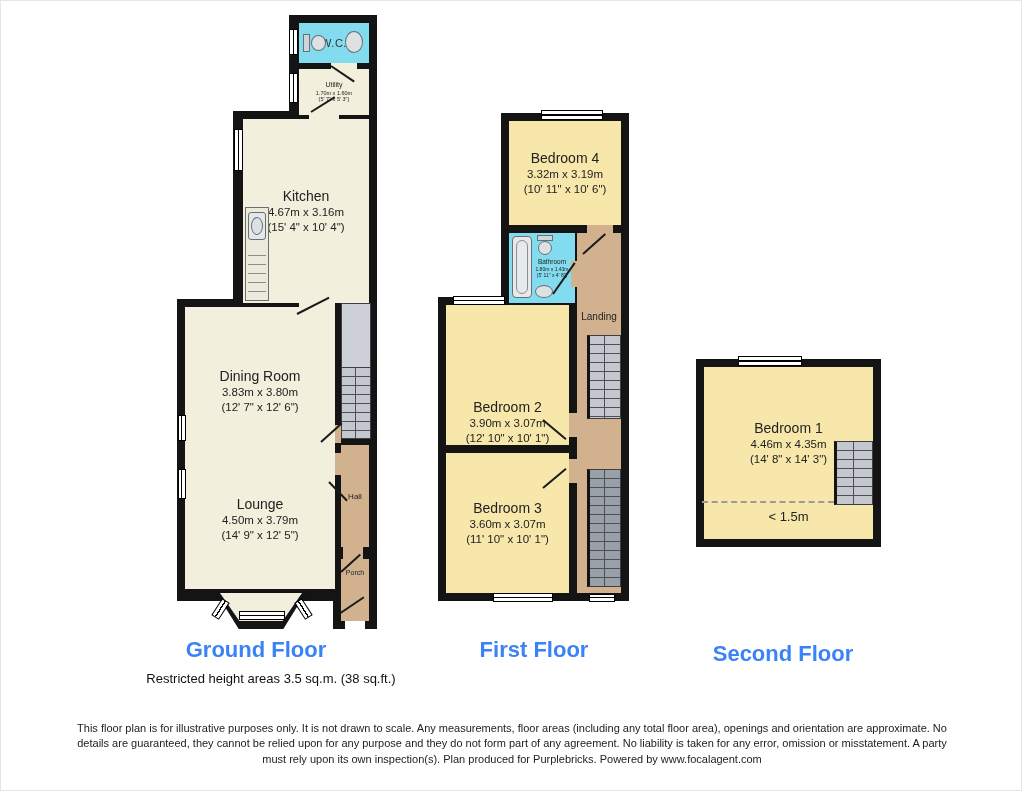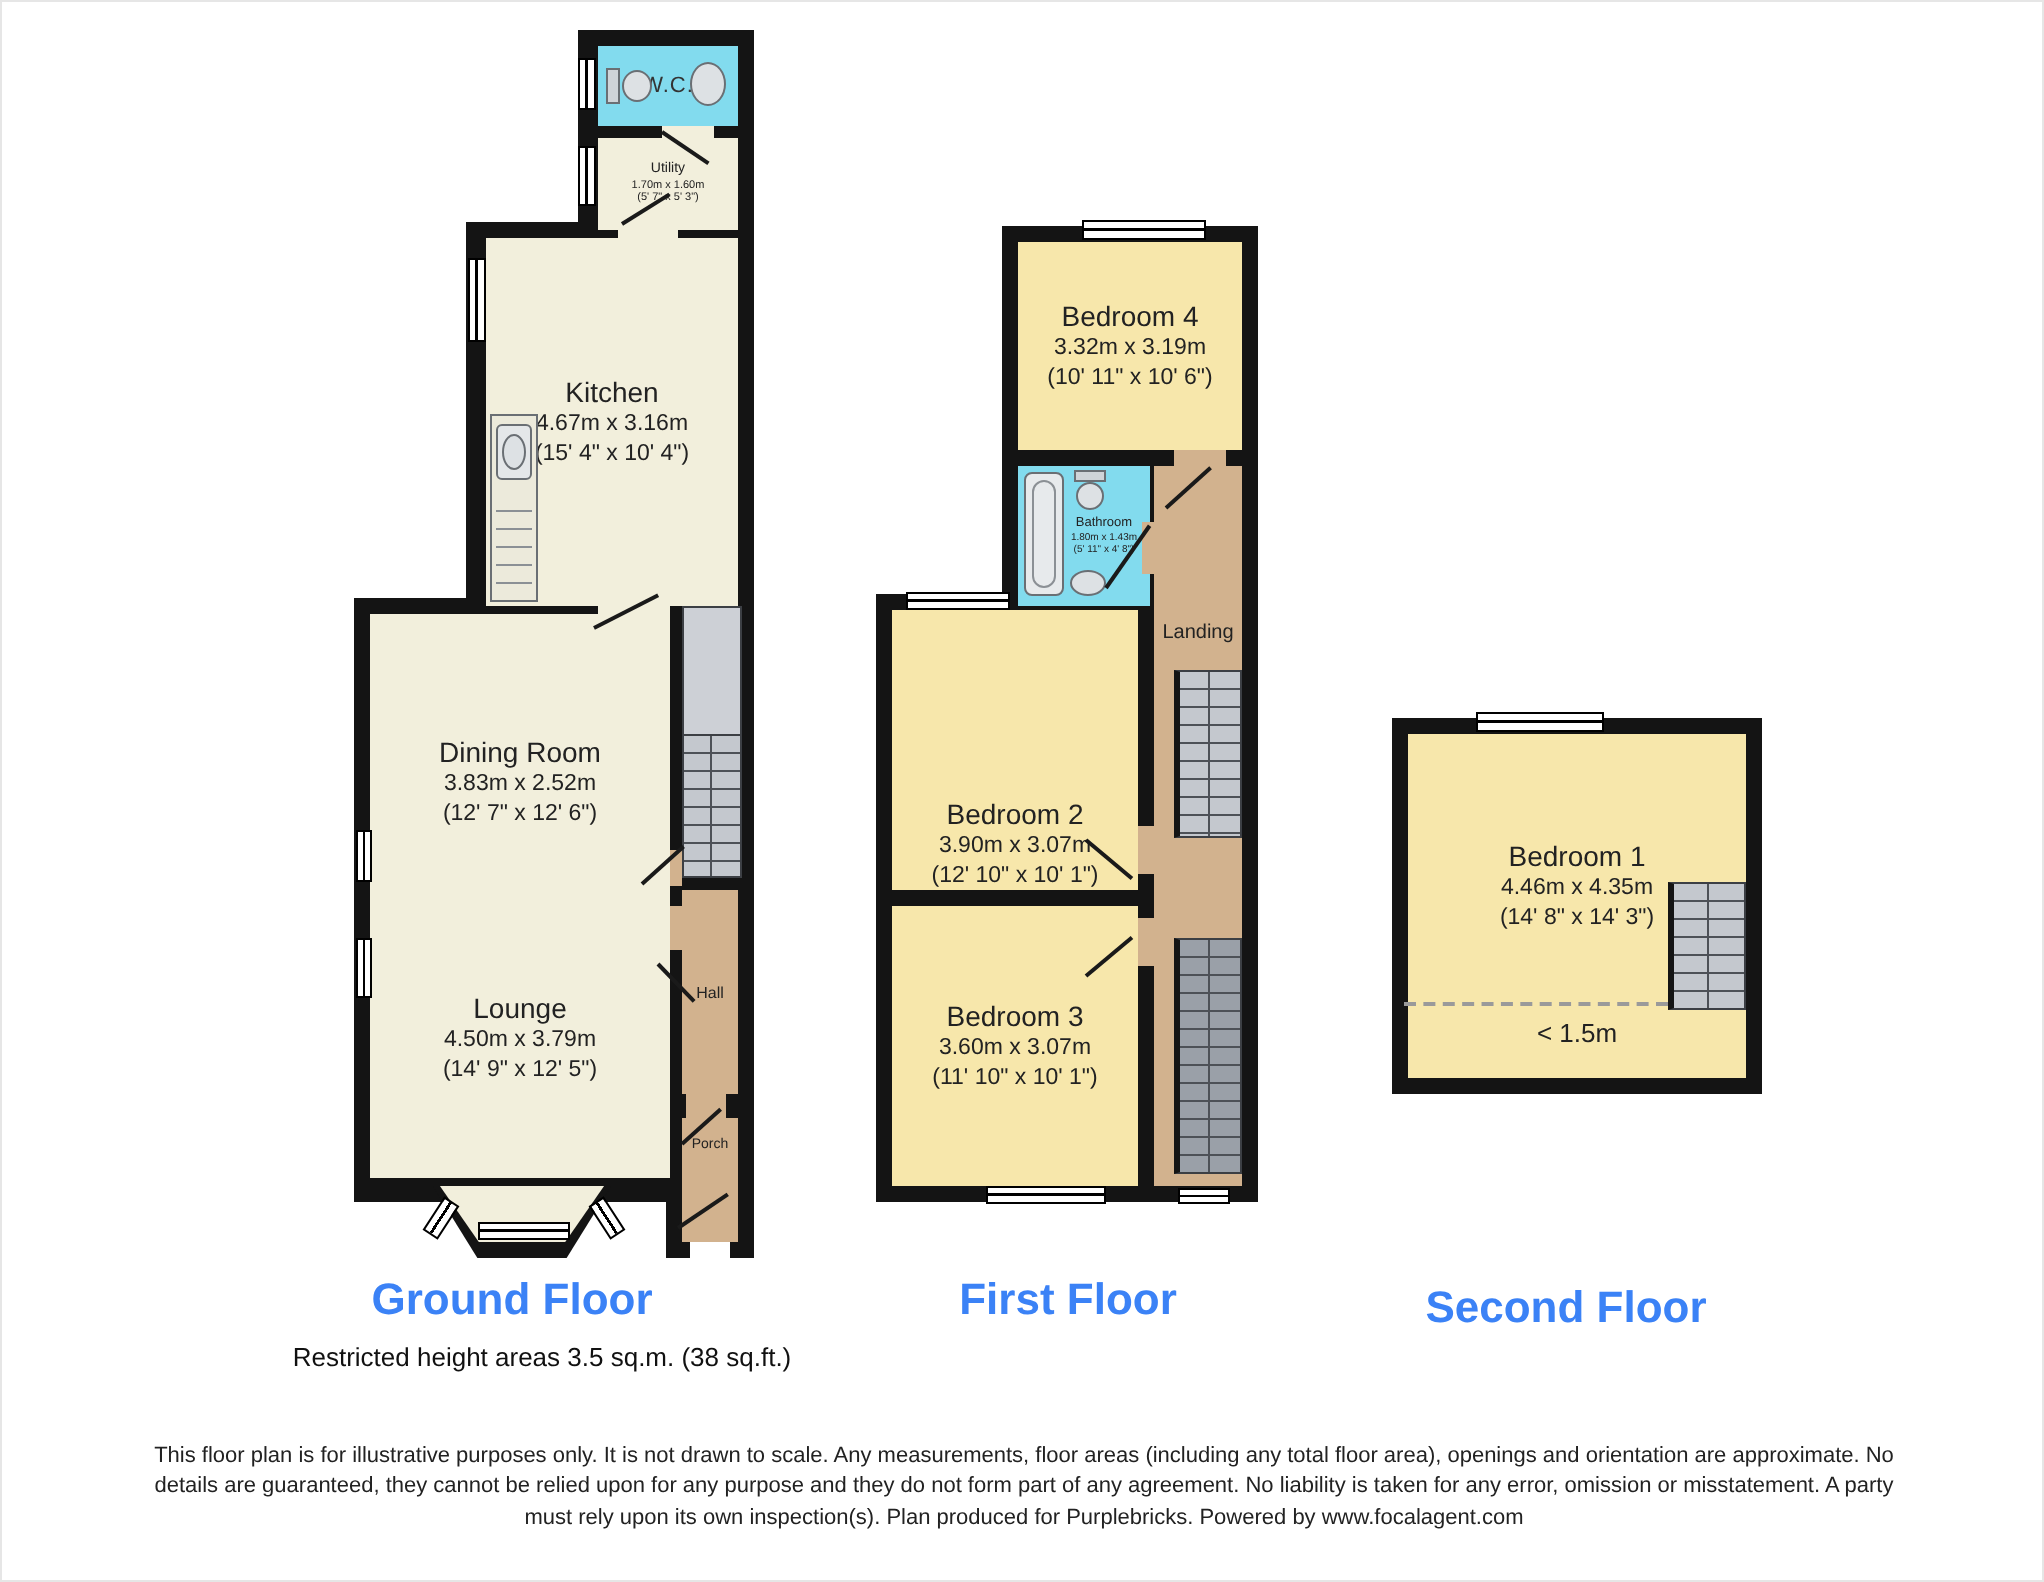--- a/index.html
+++ b/index.html
@@ -74,21 +74,21 @@
     <div class="room cream" style="left:242px;top:118px;width:126px;height:184px;">
       <div class="rlabel">
         <span class="rname">Kitchen</span>
         <span class="rdim">4.67m x 3.16m</span>
         <span class="rdim">(15' 4" x 10' 4")</span>
       </div>
     </div>
     <div class="room cream" style="left:184px;top:306px;width:150px;height:168px;">
       <div class="rlabel">
         <span class="rname">Dining Room</span>
-        <span class="rdim">3.83m x 2.52m</span>
+        <span class="rdim">3.83m x 3.80m</span>
         <span class="rdim">(12' 7" x 12' 6")</span>
       </div>
     </div>
     <div class="room cream" style="left:184px;top:448px;width:150px;height:140px;justify-content:center;">
       <div class="rlabel">
         <span class="rname">Lounge</span>
         <span class="rdim">4.50m x 3.79m</span>
         <span class="rdim">(14' 9" x 12' 5")</span>
       </div>
     </div>

